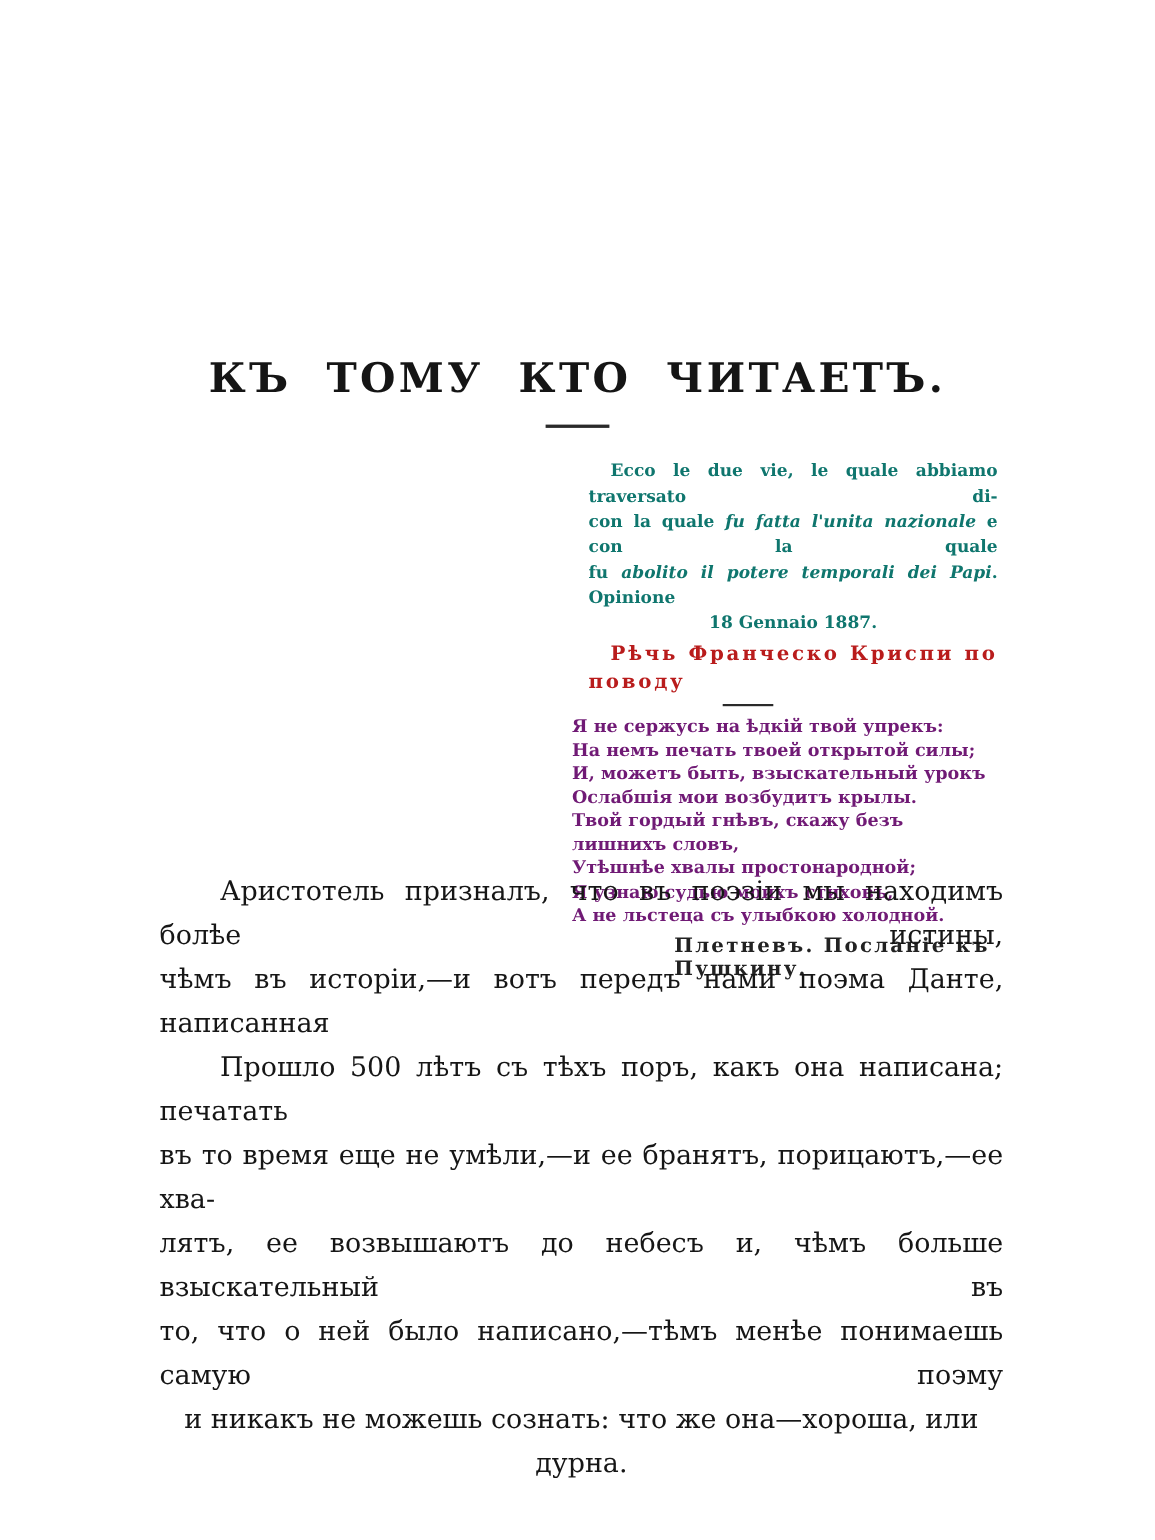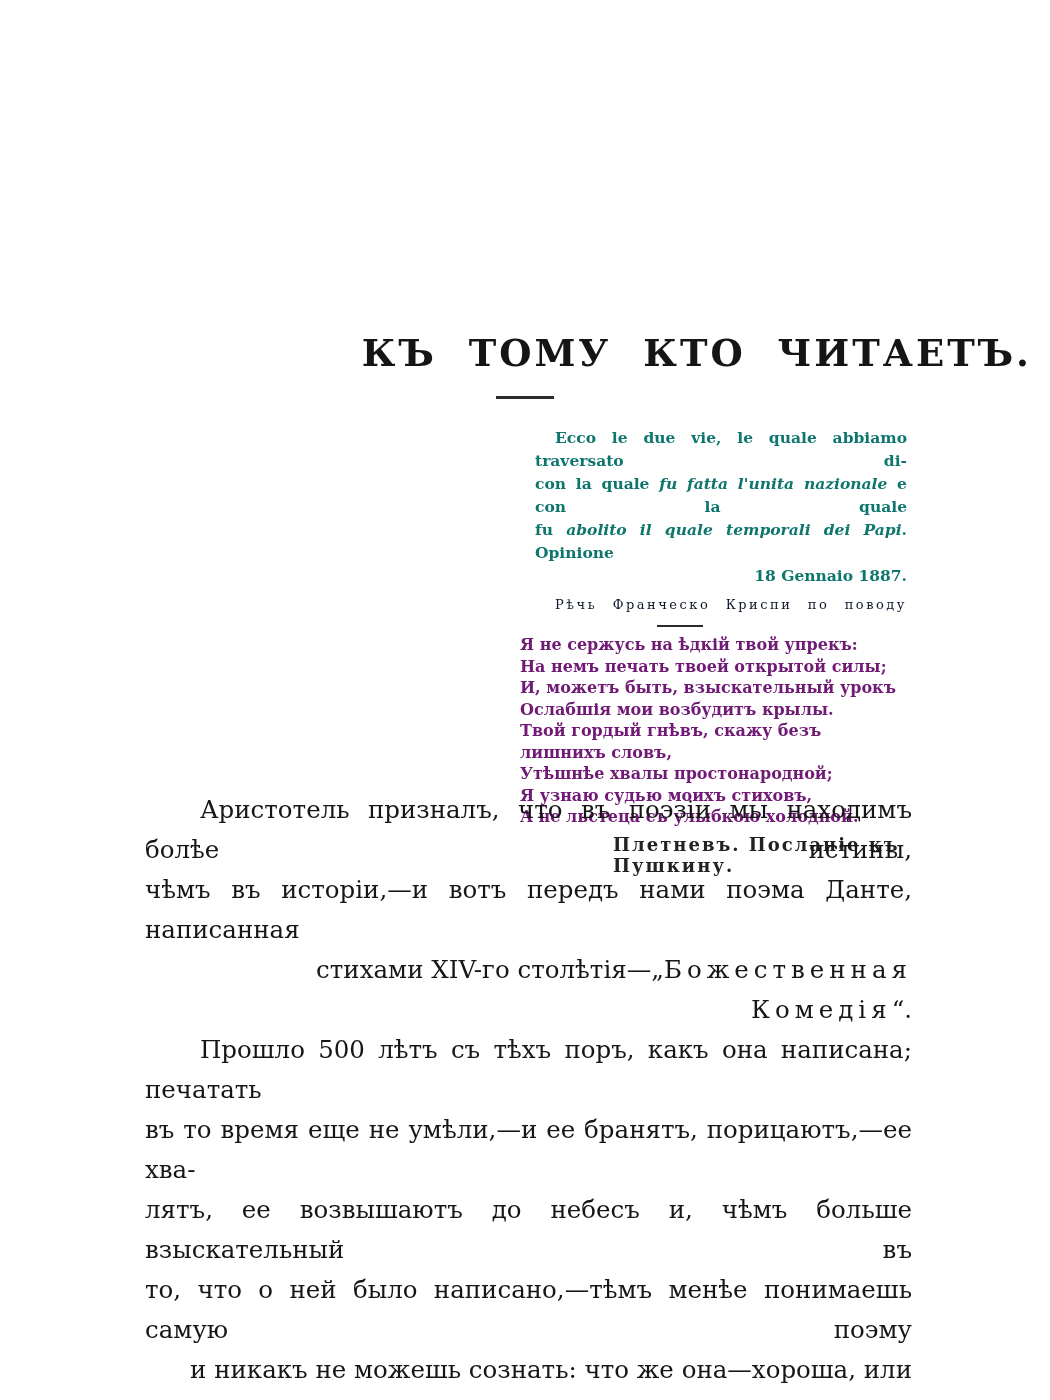--- a/index.html
+++ b/index.html
@@ -11,61 +11,61 @@
     position: relative;
     width: 1050px;
     height: 1400px;
     margin: 0 auto;
     background: #ffffff;
     color: #1b1b1b;
     overflow: hidden;
   }
   
   .title {
-    margin: 18px;
+    margin: 8px;
     padding-top: 314px;
-    text-align: right;
+    text-align: center;
     font-size: 37px;
     font-weight: bold;
     letter-spacing: 3px;
     word-spacing: 16px;
     line-height: 42px;
     color: #151515;
   }
   .title-rule {
     width: 58px;
     height: 3px;
     background: #2a2a2a;
     margin: 22px auto 0 auto;
   }
   
   .epi-col {
     margin-left: 535px;
     margin-top: 27px;
     width: 372px;
   }
-  .tline { text-align: right; }
+  .tline { text-align: center; }
   .tline.just { text-align: justify; text-align-last: justify; }
   .tline.ind { text-indent: 20px; }
   .epi-it .tline {
     font-size: 15.5px;
     line-height: 23px;
     font-weight: bold;
     color: #0f766e;
   }
   .epi-it .it { font-style: italic; }
   .epi-speech {
     margin-top: 5px;
   }
   .epi-speech .tline {
-    font-size: 13px;
+    font-size: 18px;
     line-height: 25px;
-    font-weight: normal;
+    font-weight: bold;
     letter-spacing: 2.5px;
-    color: #0f172a;
+    color: #b91c1c;
   }
   .small-rule {
     width: 46px;
     height: 2px;
     background: #2a2a2a;
     margin: 8px 0 0 122px;
   }
   .poem {
     margin-left: -15px;
     margin-top: 7px;
@@ -102,21 +102,21 @@
 <div class="page">
 
   <h1 class="title">КЪ ТОМУ КТО ЧИТАЕТЪ.</h1>
   <div class="title-rule"></div>
 
   <div class="epi-col">
 
     <div class="epi-it">
       <div class="tline just ind"><span>Ecco le due vie, le quale abbiamo traversato di-</span></div>
       <div class="tline just"><span>con la quale </span><span class="it">fu fatta l'unita nazionale</span><span> e con la quale</span></div>
-      <div class="tline just"><span>fu </span><span class="it">abolito il quale temporali dei Papi</span><span>. Opinione</span></div>
+      <div class="tline just"><span>fu </span><span class="it">abolito il potere temporali dei Papi</span><span>. Opinione</span></div>
       <div class="tline"><span>18 Gennaio 1887.</span></div>
     </div>
 
     <div class="epi-speech">
       <div class="tline just ind">Рѣчь Франческо Криспи по поводу</div>
     </div>
 
     <div class="small-rule"></div>
 
     <div class="poem">Я не сержусь на ѣдкій твой упрекъ:
@@ -128,21 +128,20 @@
 Я узнаю судью моихъ стиховъ,
 А не льстеца съ улыбкою холодной.</div>
     <div class="poem-attr">Плетневъ. Посланіе къ Пушкину.</div>
 
   </div>
 
   <div class="main-text">
     <div class="para">
         <div class="tline just">Аристотель призналъ, что въ поэзіи мы находимъ болѣе истины,</div>
         <div class="tline just">чѣмъ въ исторіи,—и вотъ передъ нами поэма Данте, написанная</div>
-        <div class="tline"><span>стихами XIV-го столѣтія—„</span><span class="sp">Божественная Комедія</span><span>“.</span></div>
       </div>
     <div class="para">
         <div class="tline just">Прошло 500 лѣтъ съ тѣхъ поръ, какъ она написана; печатать</div>
         <div class="tline just">въ то время еще не умѣли,—и ее бранятъ, порицаютъ,—ее хва-</div>
         <div class="tline just">лятъ, ее возвышаютъ до небесъ и, чѣмъ больше взыскательный въ</div>
         <div class="tline just">то, что о ней было написано,—тѣмъ менѣе понимаешь самую поэму</div>
         <div class="tline">и никакъ не можешь сознать: что же она—хороша, или дурна.</div>
       </div>
 
   </div>

